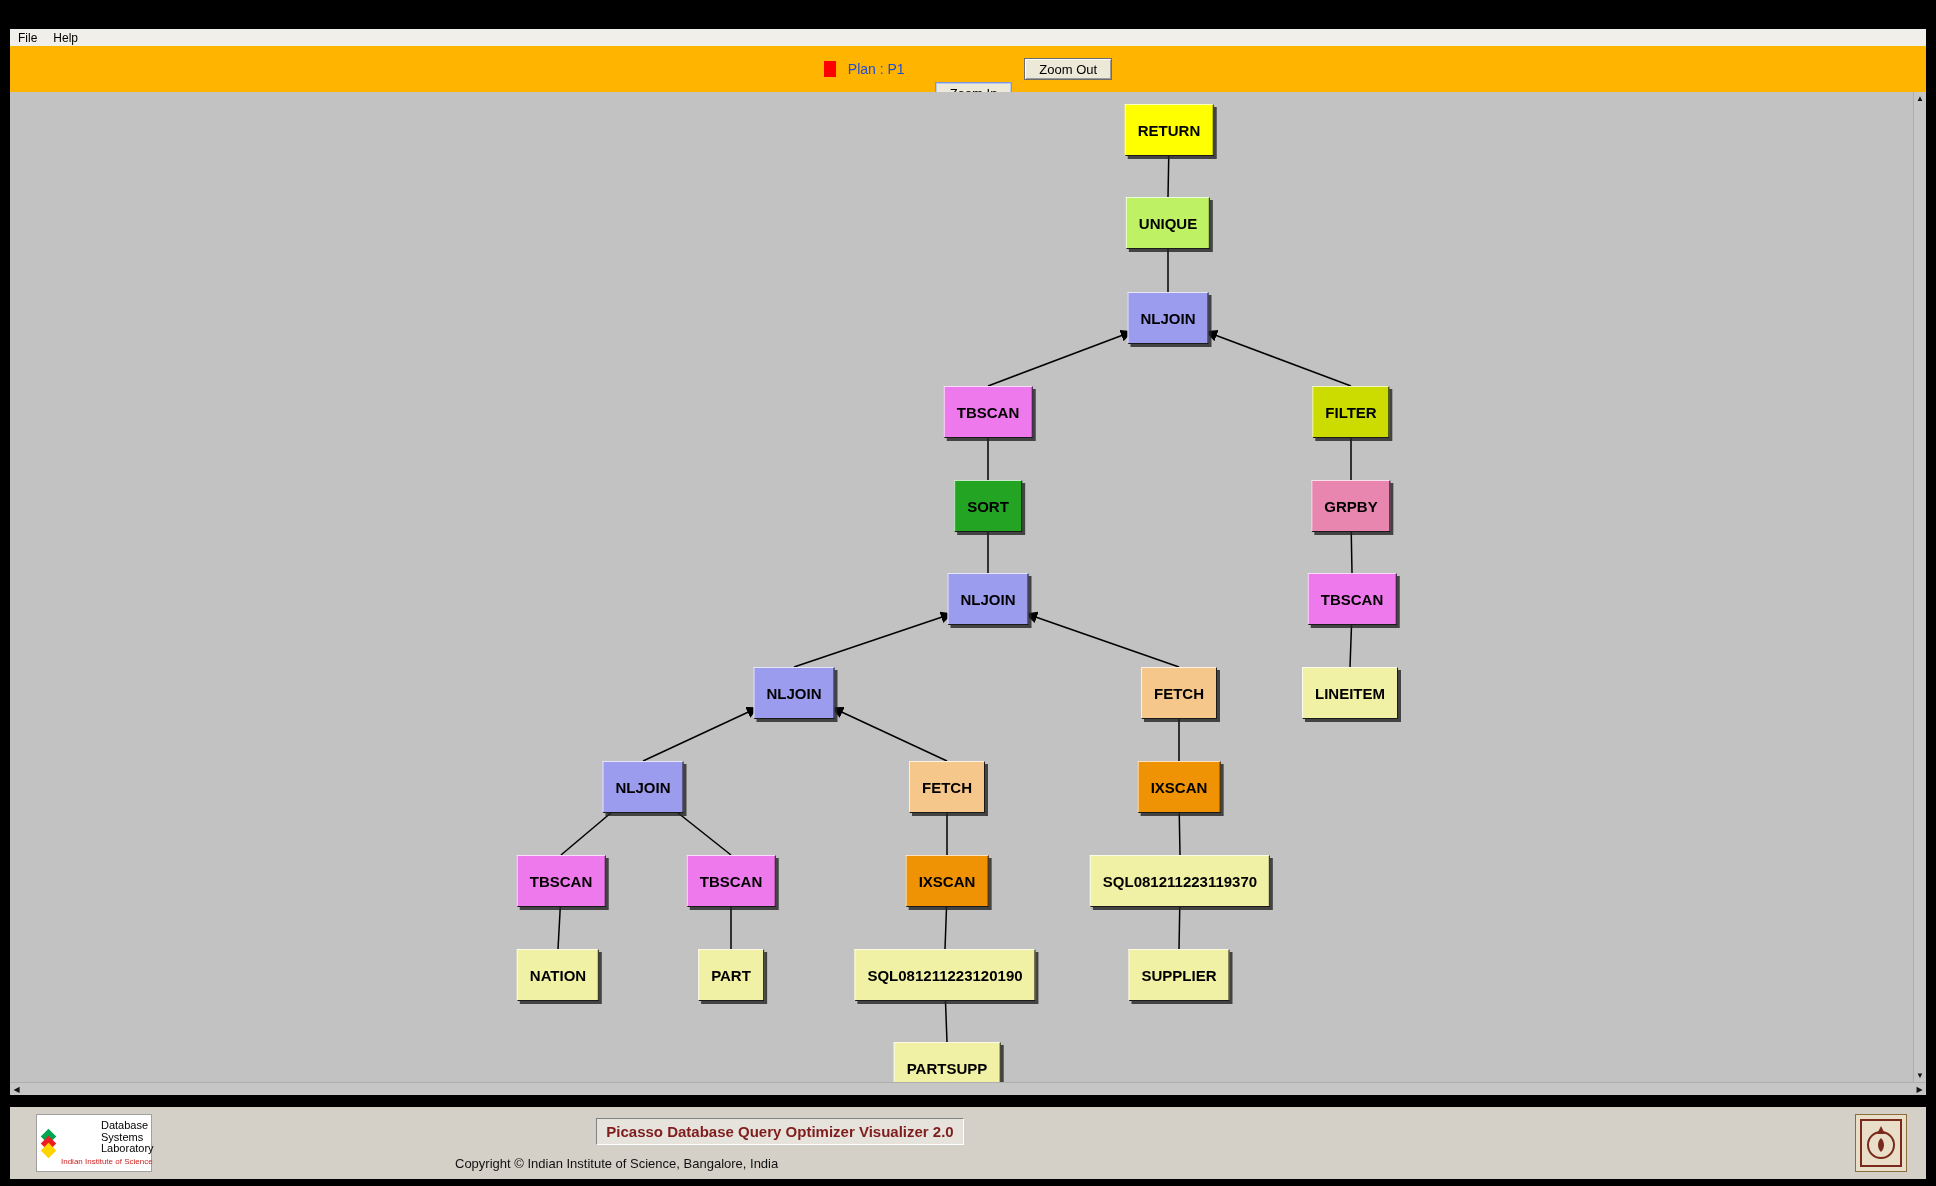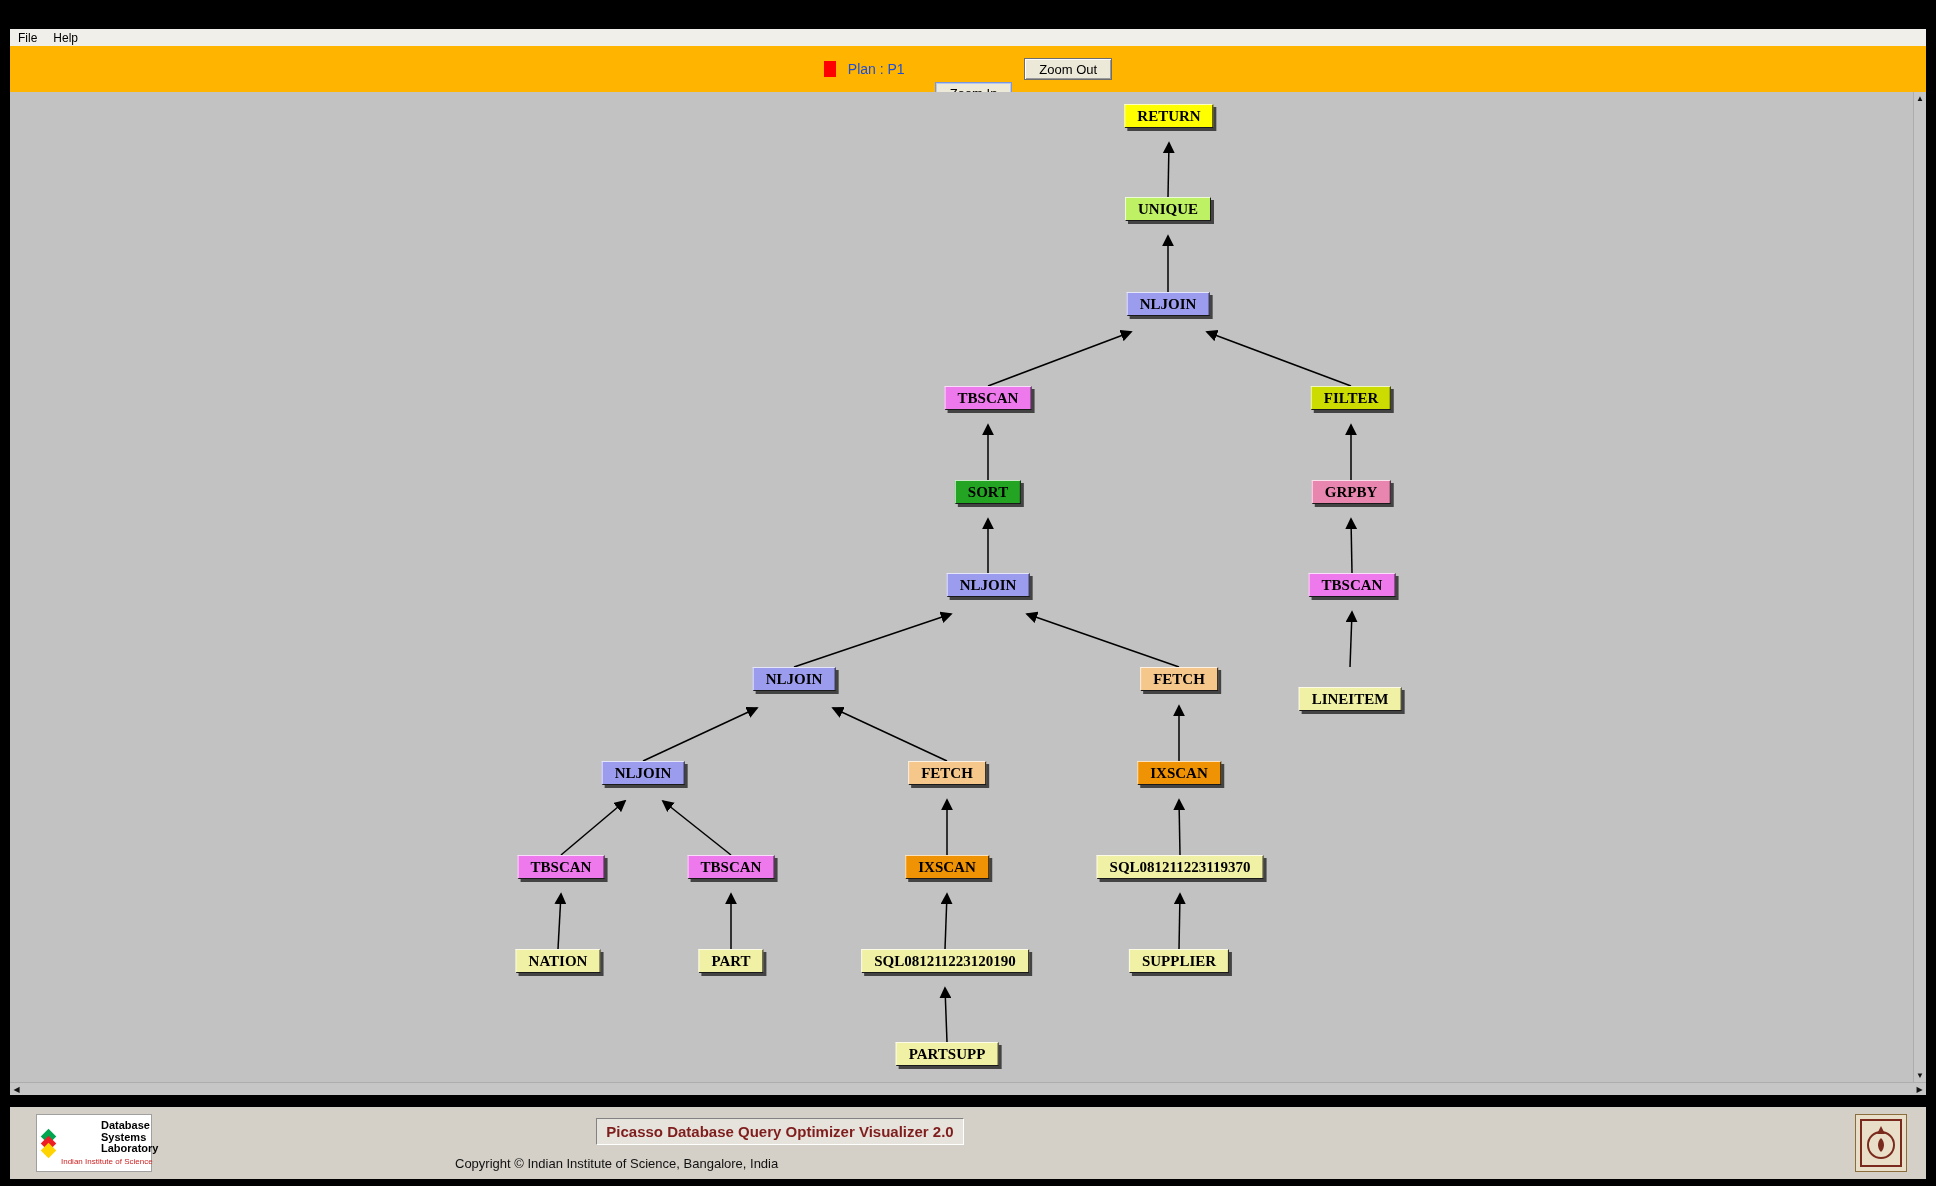--- a/index.html
+++ b/index.html
@@ -36,28 +36,27 @@
     height:22px;
   }
   .btn.focused { border:1px solid #7a96df; box-shadow: inset 0 0 0 1px #b5c9f0; margin-top: 48px; }
   
   .plan-canvas {
     position:relative; height:1003px; background:#c2c2c2; overflow:hidden;
   }
   .edges { position:absolute; left:0; top:0; pointer-events:none; }
   .node {
     position:absolute; transform:translateX(-50%);
-    height:24px; padding:0 12px;
+    height:52px; padding:0 12px;
     display:flex; align-items:center; justify-content:center;
     font-weight:bold; font-size:15px; color:#000; white-space:nowrap;
     border:1px solid #1a1a1a;
     border-top-color:rgba(255,255,255,.75); border-left-color:rgba(255,255,255,.75);
     box-shadow:3px 3px 0 rgba(35,35,35,.8);
     cursor:pointer;
-    font-family:Liberation Serif, serif;
   }
   
   .hscroll {
     position:absolute; left:0; right:0; bottom:0; height:13px;
     background:#c6c6c6; border-top:1px solid #adadad;
     display:flex; justify-content:space-between; align-items:center;
   }
   .vscroll {
     position:absolute; top:0; right:0; bottom:13px; width:13px;
     background:#c6c6c6; border-left:1px solid #adadad;
@@ -75,21 +74,21 @@
     position:absolute; left:26px; top:7px; width:116px; height:58px;
     background:#ffffff; border:1px solid #a0a0a0;
     display:flex; align-items:center; gap:7px; padding:3px 6px;
   }
   .diamond-col { display:flex; flex-direction:column; align-items:center; width:18px; }
   .diamond { width:11px; height:11px; transform:rotate(45deg); margin:-2px 0; }
   .d-green { background:#00a650; }
   .d-red { background:#ee1c25; }
   .d-yellow { background:#ffd400; }
   .lab-text { display:flex; flex-direction:column; }
-  .lab-line { font-size:11px; font-weight:bold; line-height:1.05; color:#000;padding-left:40px; }
+  .lab-line { font-size:11px; font-weight:normal; line-height:1.05; color:#000;padding-left:40px; }
   .lab-sub { font-size:8px; color:#cc2222; margin-top:2px; }
   .title-box {
     position:absolute; left:586px; top:11px; width:368px; height:27px;
     background:#e6e3dc;
     border:1px solid; border-color:#828282 #ffffff #ffffff #828282;
     display:flex; align-items:center; justify-content:center;
   }
   .title-text { color:#7f1d1d; font-weight:bold; font-size:15px; white-space:nowrap; }
   .copyright {
     position:absolute; left:445px; top:49px; width:640px;
@@ -157,21 +156,21 @@
     <div class="node" style="left: 1158px; top: 105px; background-color: #bef264;">UNIQUE</div>
     <div class="node" style="left: 1158px; top: 200px; background-color: rgb(156, 156, 238);">NLJOIN</div>
     <div class="node" style="left: 978px; top: 294px; background-color: rgb(238, 121, 236);">TBSCAN</div>
     <div class="node" style="left: 1341px; top: 294px; background-color: rgb(204, 220, 0);">FILTER</div>
     <div class="node" style="left: 978px; top: 388px; background-color: rgb(35, 165, 35);">SORT</div>
     <div class="node" style="left: 1341px; top: 388px; background-color: rgb(232, 134, 176);">GRPBY</div>
     <div class="node" style="left: 978px; top: 481px; background-color: rgb(156, 156, 238);">NLJOIN</div>
     <div class="node" style="left: 1342px; top: 481px; background-color: rgb(238, 121, 236);">TBSCAN</div>
     <div class="node" style="left: 784px; top: 575px; background-color: rgb(156, 156, 238);">NLJOIN</div>
     <div class="node" style="left: 1169px; top: 575px; background-color: rgb(245, 199, 139);">FETCH</div>
-    <div class="node" style="left: 1340px; top: 575px; background-color: rgb(240, 241, 164); margin-top: 20px;">LINEITEM</div>
+    <div class="node" style="left: 1340px; top: 575px; background-color: rgb(240, 241, 164);">LINEITEM</div>
     <div class="node" style="left: 633px; top: 669px; background-color: rgb(156, 156, 238);">NLJOIN</div>
     <div class="node" style="left: 937px; top: 669px; background-color: rgb(245, 199, 139);">FETCH</div>
     <div class="node" style="left: 1169px; top: 669px; background-color: rgb(239, 146, 3);">IXSCAN</div>
     <div class="node" style="left: 551px; top: 763px; background-color: rgb(238, 121, 236);">TBSCAN</div>
     <div class="node" style="left: 721px; top: 763px; background-color: rgb(238, 121, 236);">TBSCAN</div>
     <div class="node" style="left: 937px; top: 763px; background-color: rgb(239, 146, 3);">IXSCAN</div>
     <div class="node" style="left: 1170px; top: 763px; background-color: rgb(240, 241, 164);">SQL081211223119370</div>
     <div class="node" style="left: 548px; top: 857px; background-color: rgb(240, 241, 164);">NATION</div>
     <div class="node" style="left: 721px; top: 857px; background-color: rgb(240, 241, 164);">PART</div>
     <div class="node" style="left: 935px; top: 857px; background-color: rgb(240, 241, 164);">SQL081211223120190</div>

